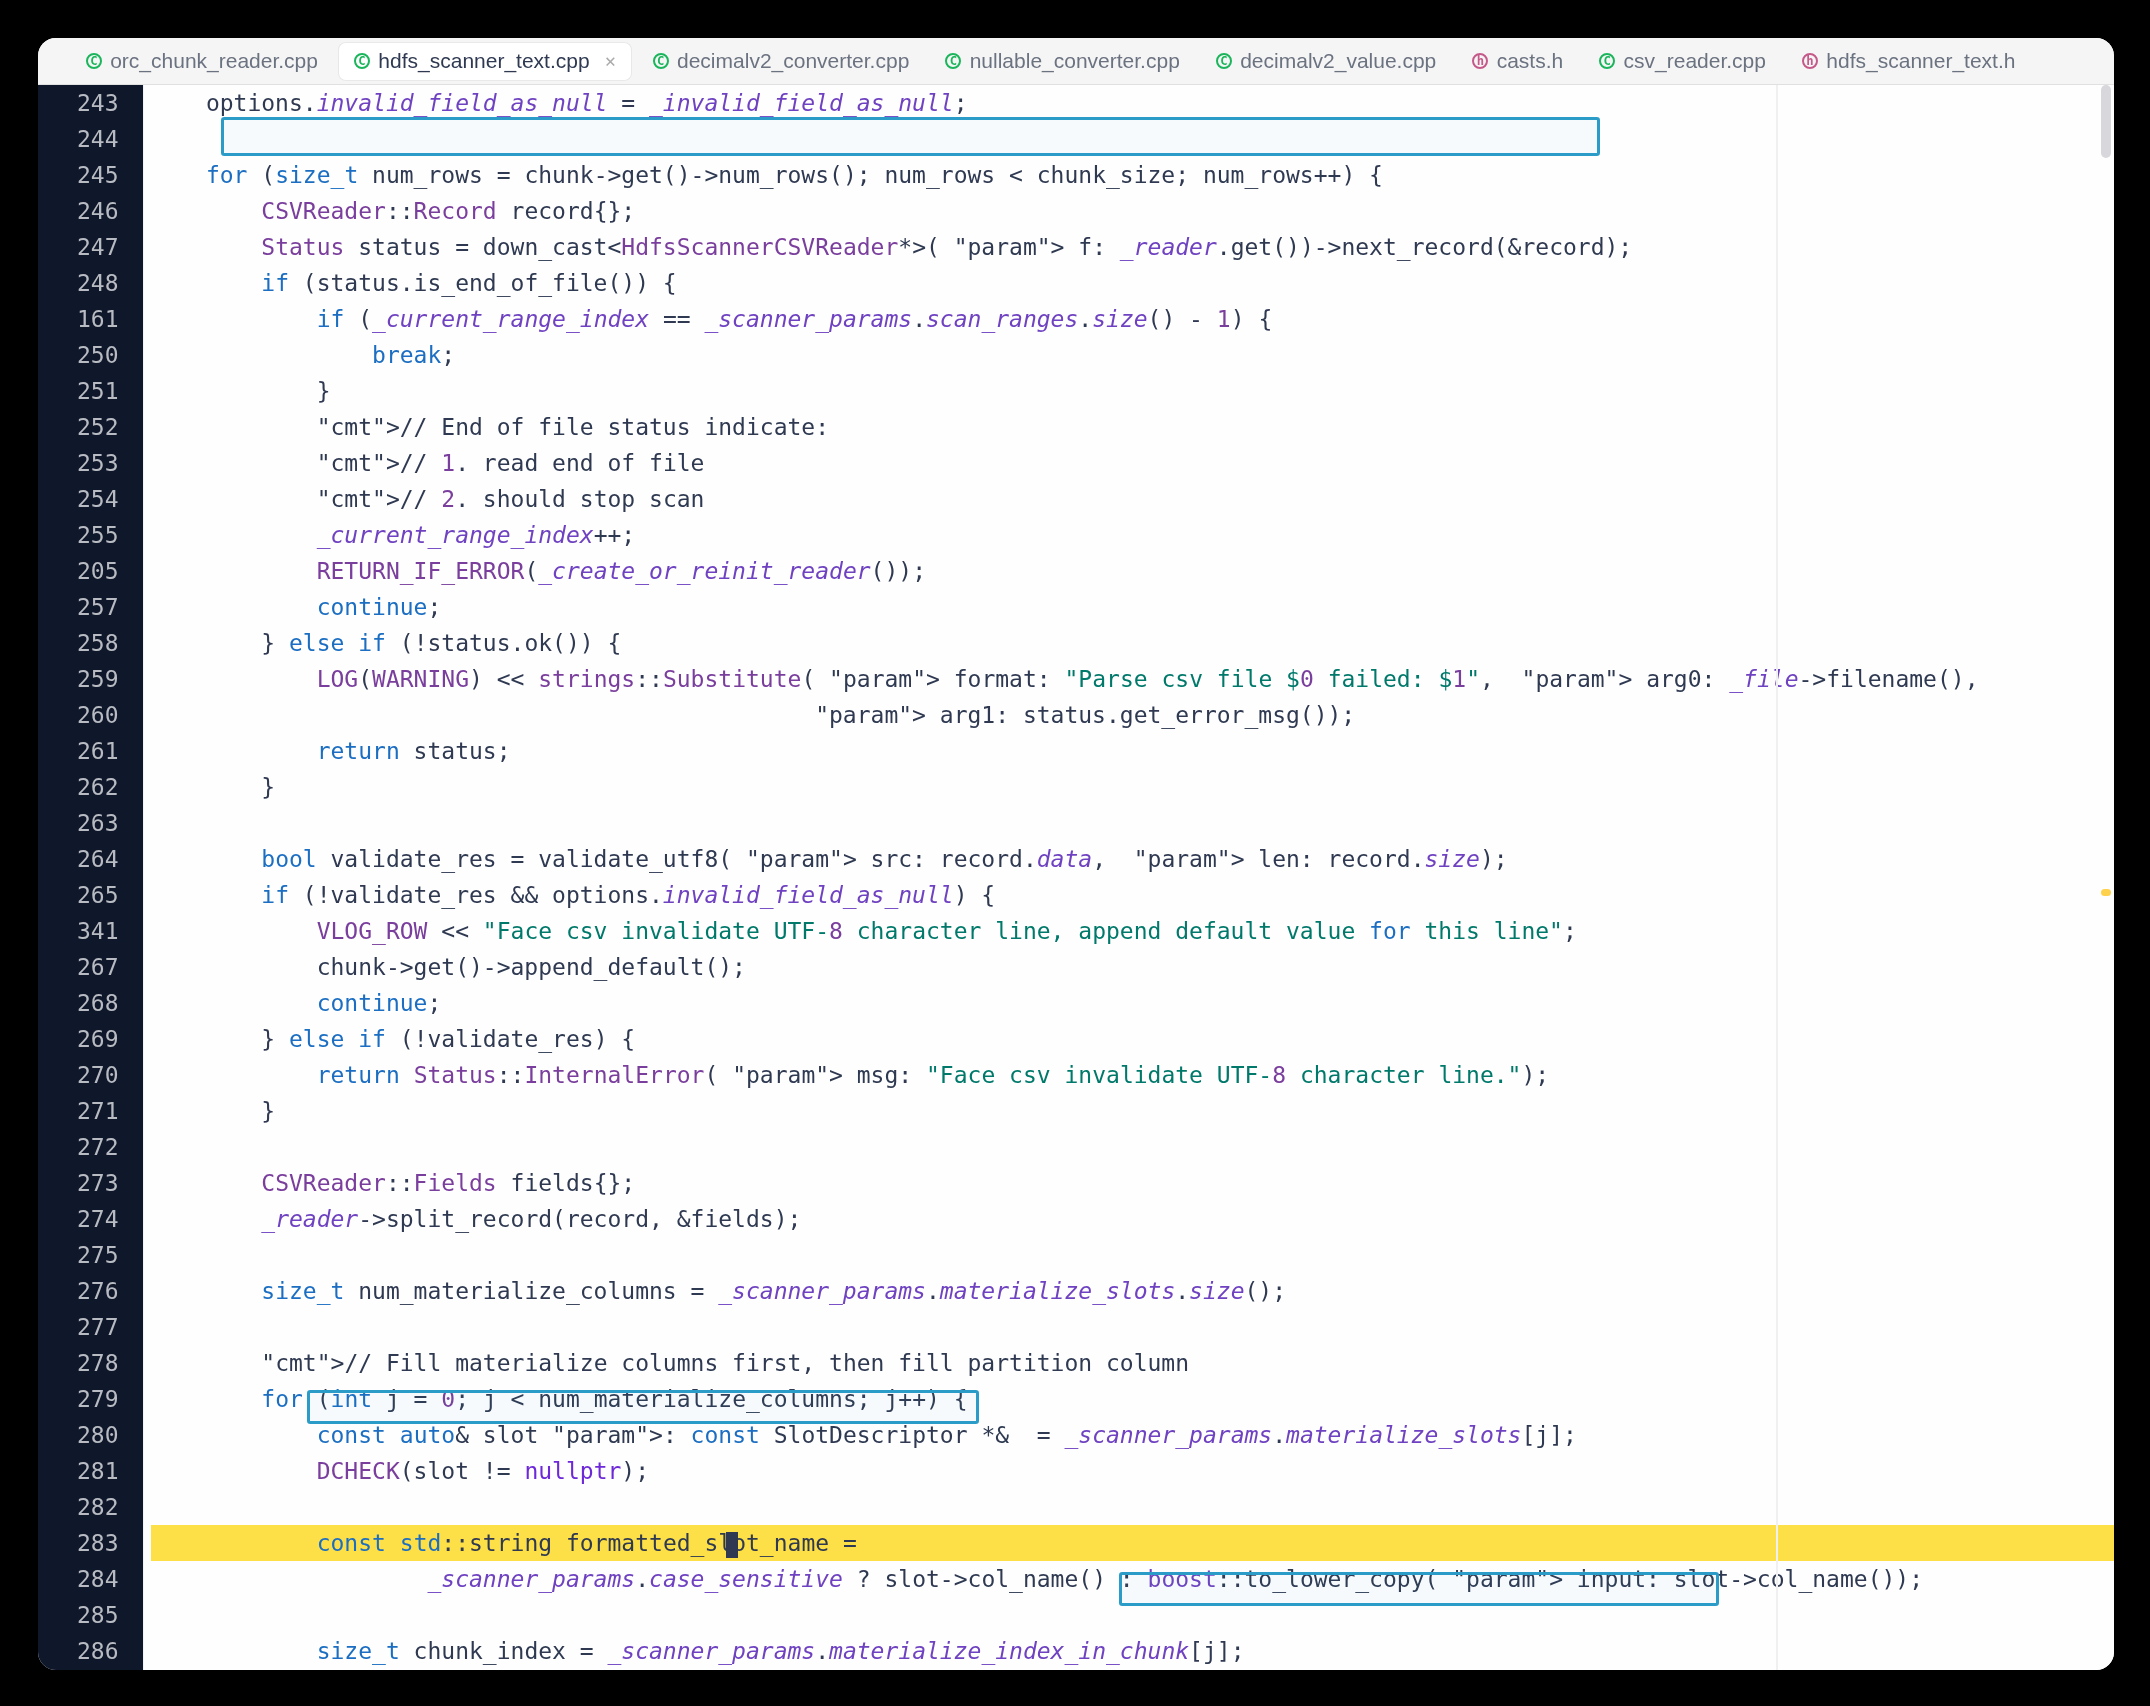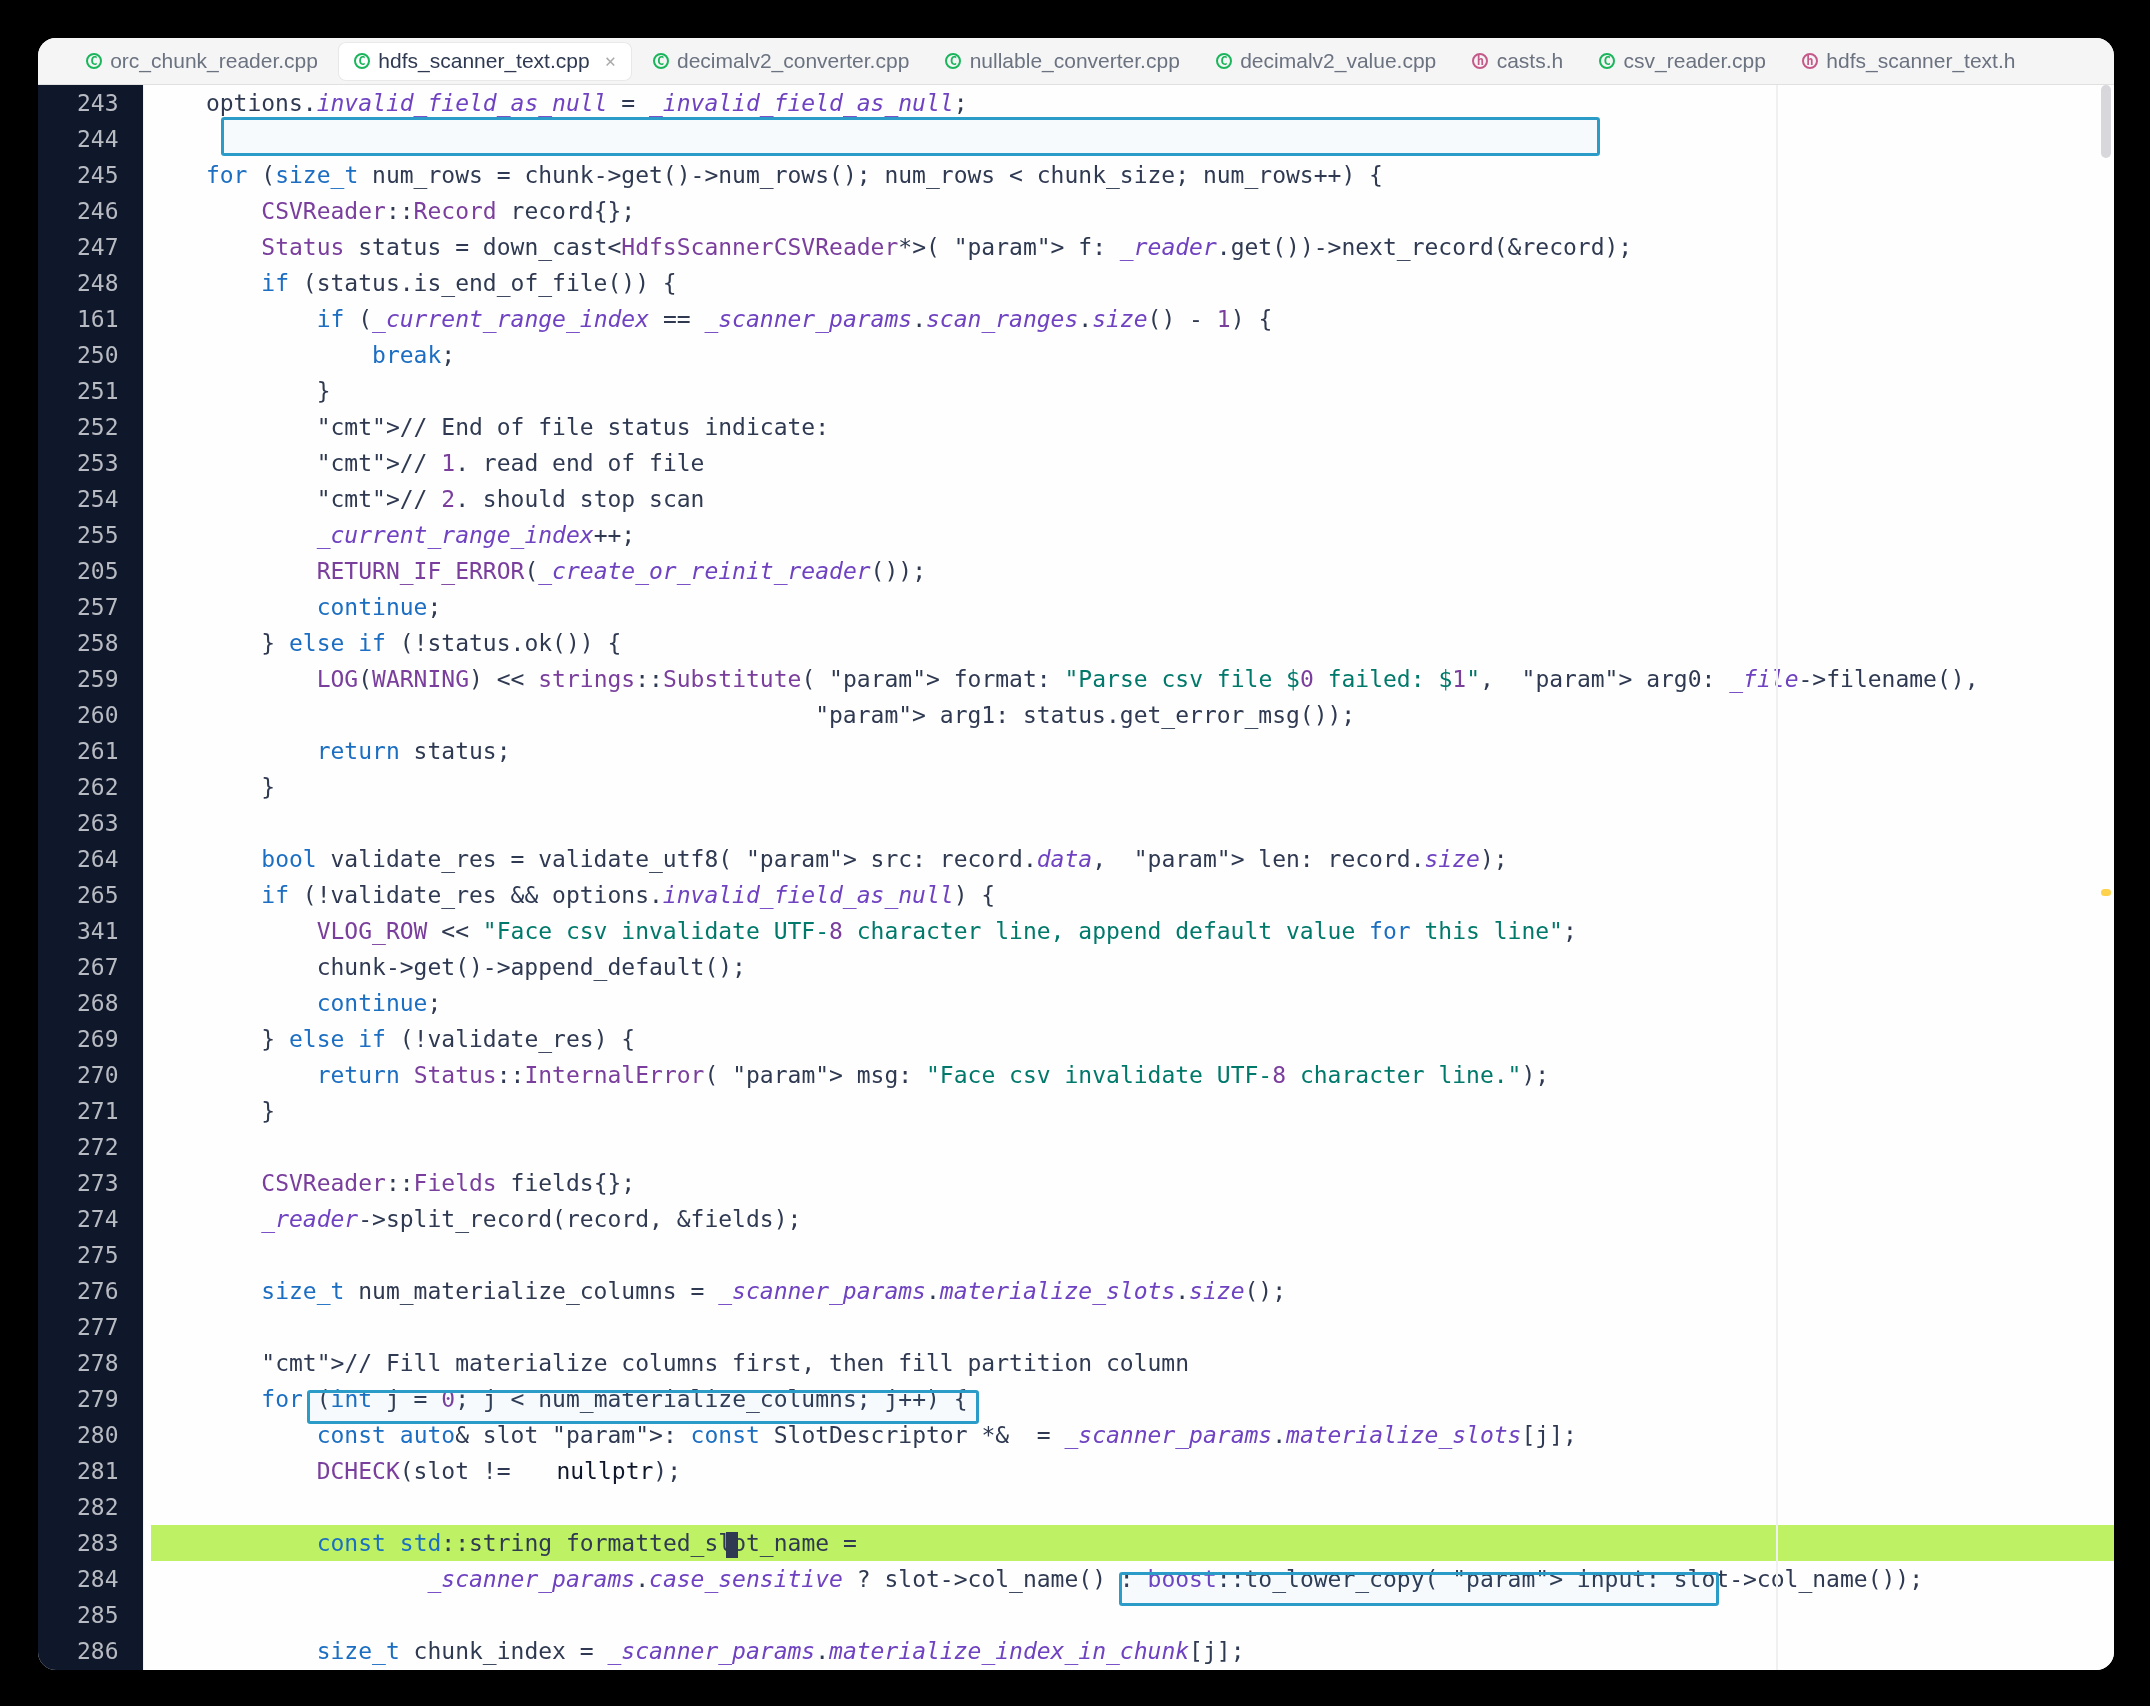--- a/index.html
+++ b/index.html
@@ -67,35 +67,35 @@
   flex:1;
   background:#fefefe;
   font-size:23px;
   line-height:36px;
   position:relative;
   white-space:pre;
   color:#2f3a52;
   padding-left:6.5px;
 }
 .line { height:36px; display:block; }
-.line.current { background:#bef264; }
+.line.current { background:#fde047; }
 .hl-box-1 {
   position:absolute;
   border:3.3px solid #2b9cc8;
   border-radius:3.3px;
   background:rgba(43,156,200,0.04);
   pointer-events:none;
 }
 .kw   { color:#1b6ec2; }   
 .type { color:#1b6ec2; }   
 .cls  { color:#7a3e9d; }
 .field{ color:#6f42c1;font-style:italic; }
 .str  { color:#00796b; }
 .num  { color:#7a3e9d; }
-.null { color:#0f172a;margin-left:32px; }
+.null { color:#6d28d9; }
 .boost{ color:#6f42c1; }
 .rline{
   position:absolute; top:0; bottom:0; left:1632px; width:1.6px;
   background:#f0f0f0;
 }
 .scroll-ind {
   position:absolute; right:0; top:0; width:16.3px; bottom:0;
 }
 .scroll-thumb { position:absolute; left:3.3px; width:9.8px; background:#d8d8dc; border-radius:4.9px; }
 .caret {

